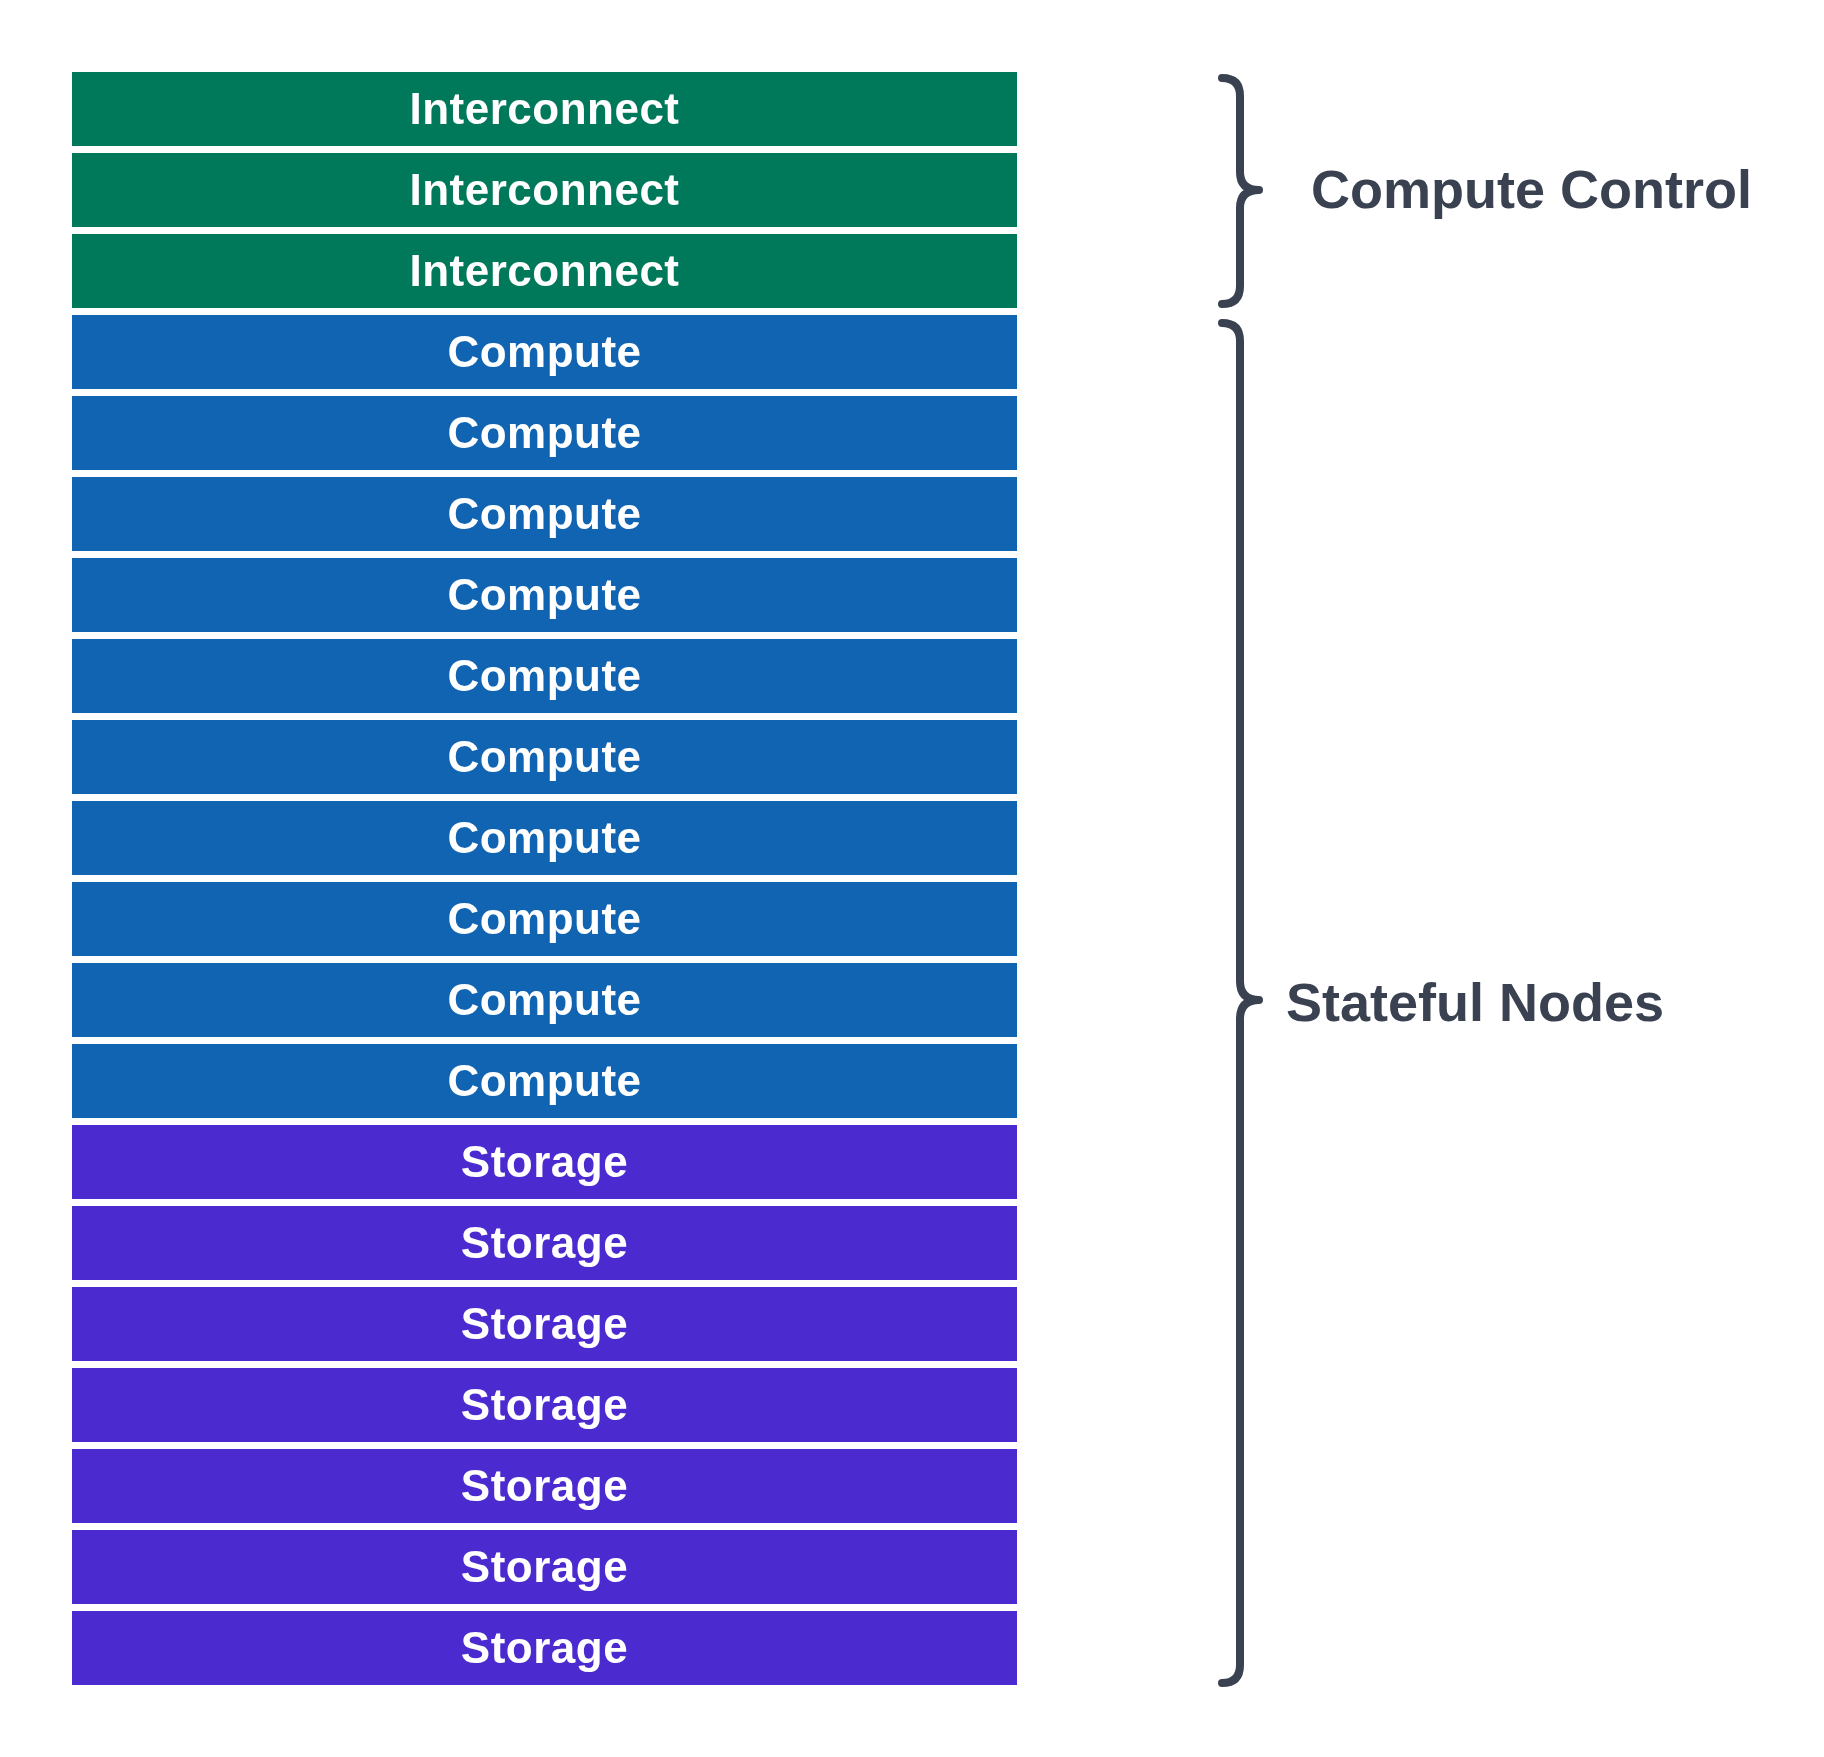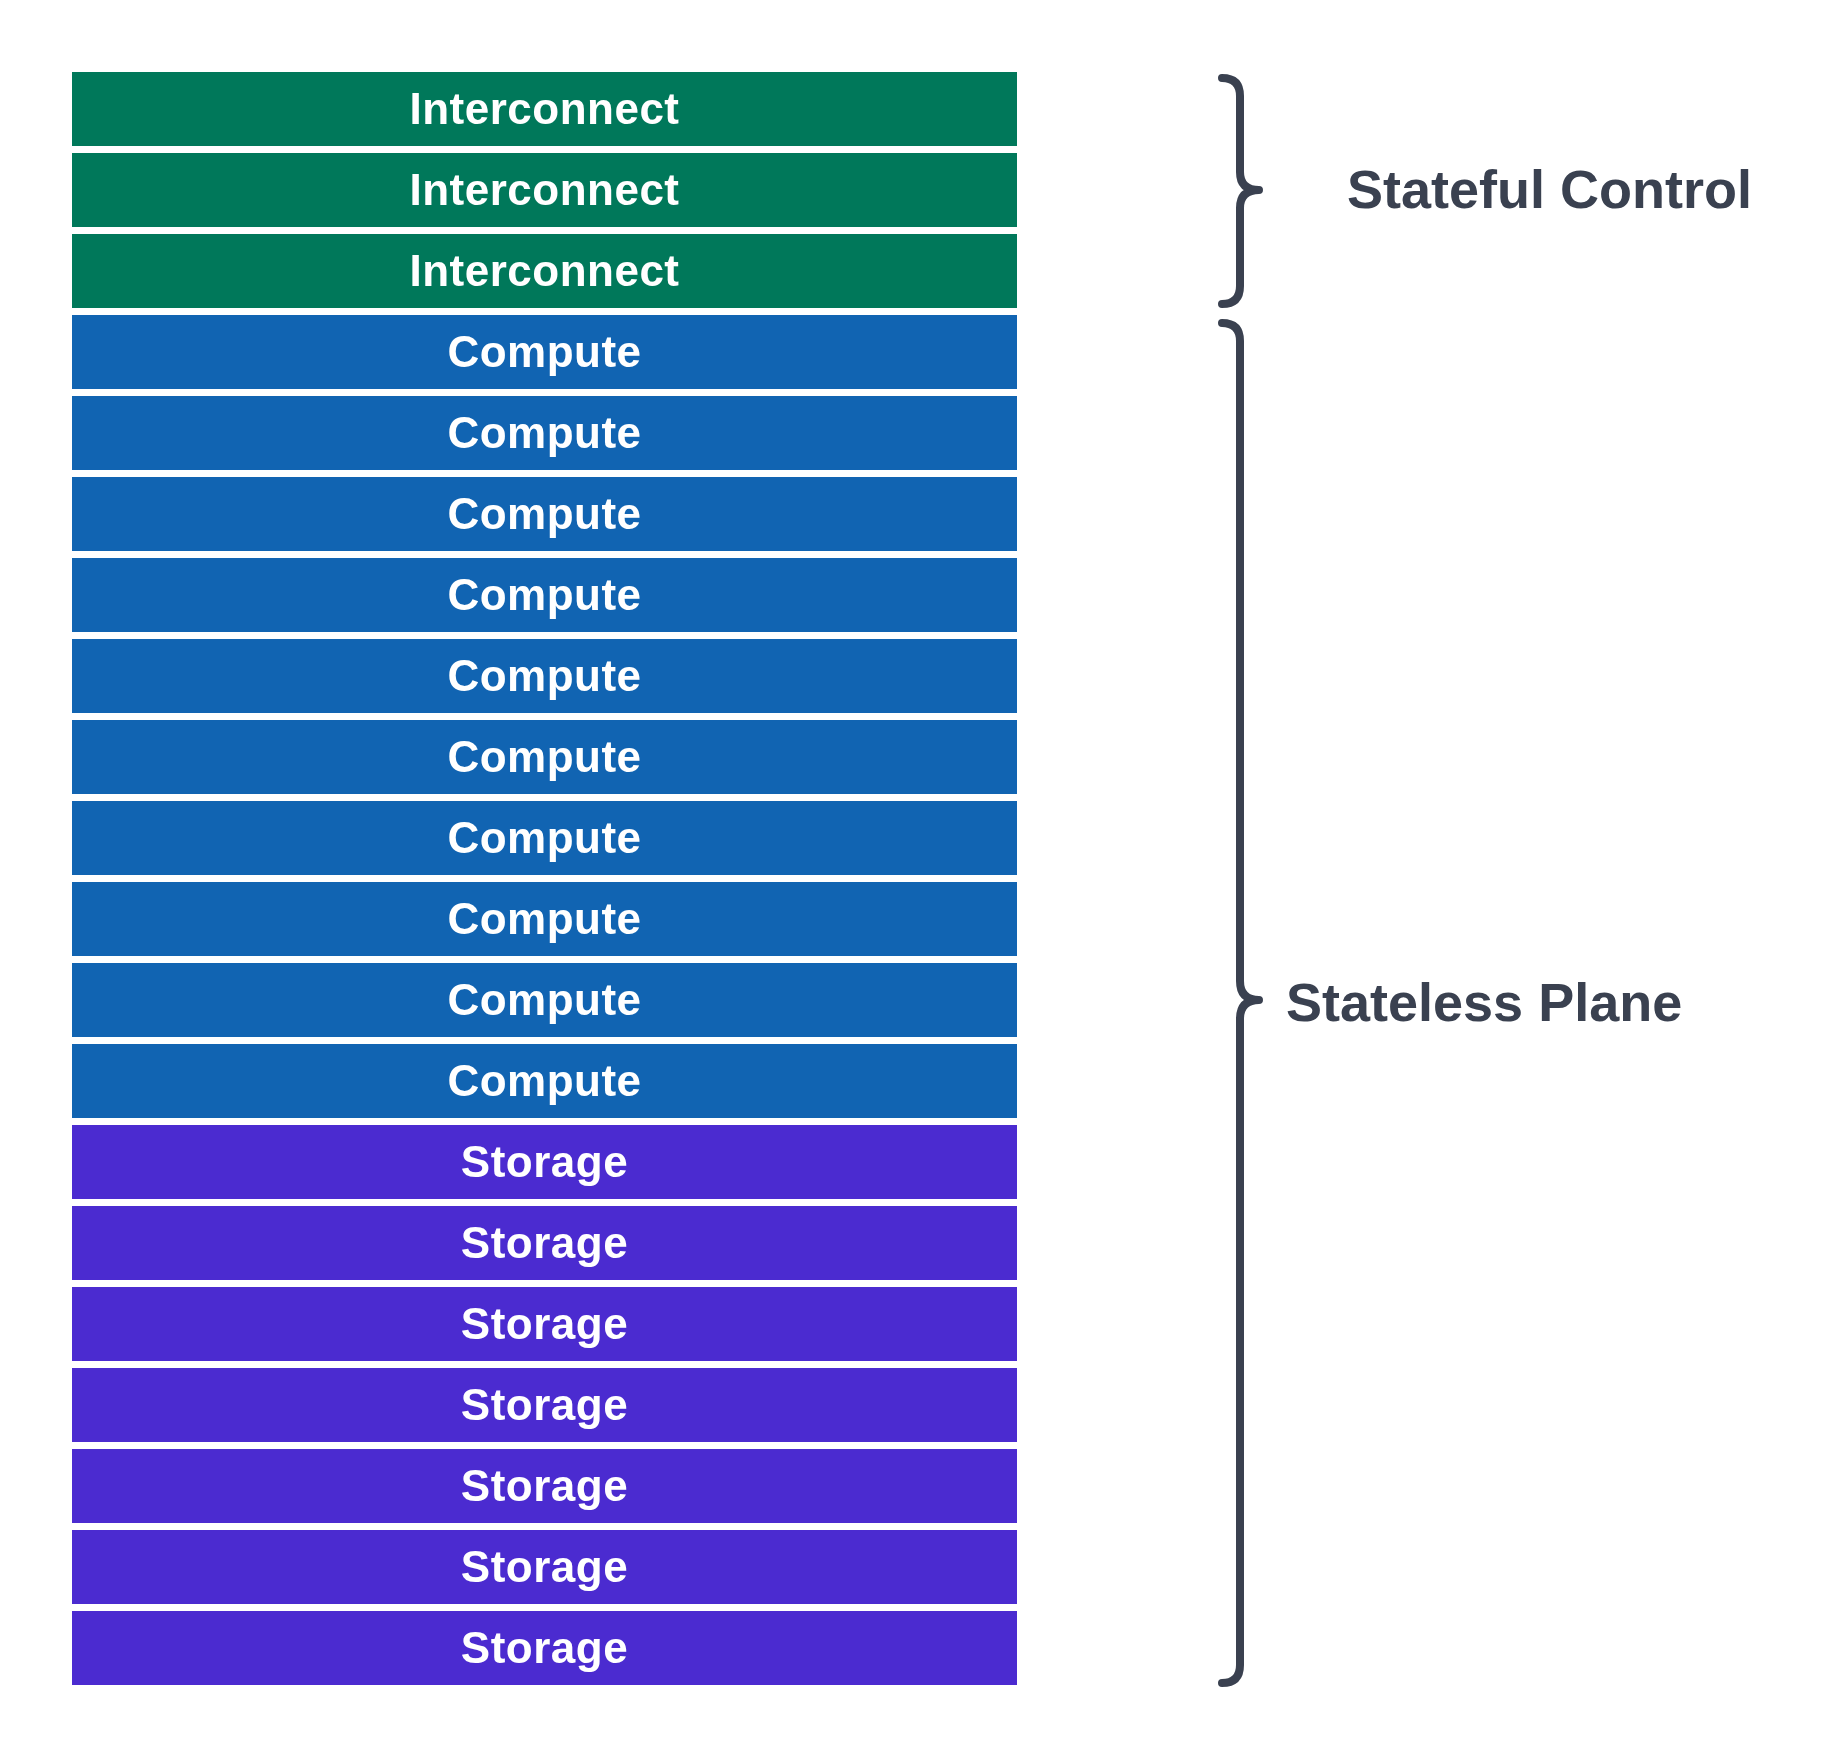--- a/index.html
+++ b/index.html
@@ -118,19 +118,19 @@
     <path class="brace" d="M 1222 323
              Q 1240 323 1240 341
              L 1240 981
              Q 1240 1000 1259 1000
              Q 1240 1000 1240 1019
              L 1240 1665
              Q 1240 1683 1222 1683" stroke="#3A4150"></path>
   </svg>
 
   <div class="side-label stateful" style="color: rgb(58, 65, 80);">
-    <div>Stateful Control</div>
+    <div>Compute Control</div>
   </div>
   <div class="side-label stateless" style="color: rgb(58, 65, 80);">
-    <div>Stateless Plane</div>
+    <div>Stateful Nodes</div>
   </div>
 
 </div>
 
 </body></html>

